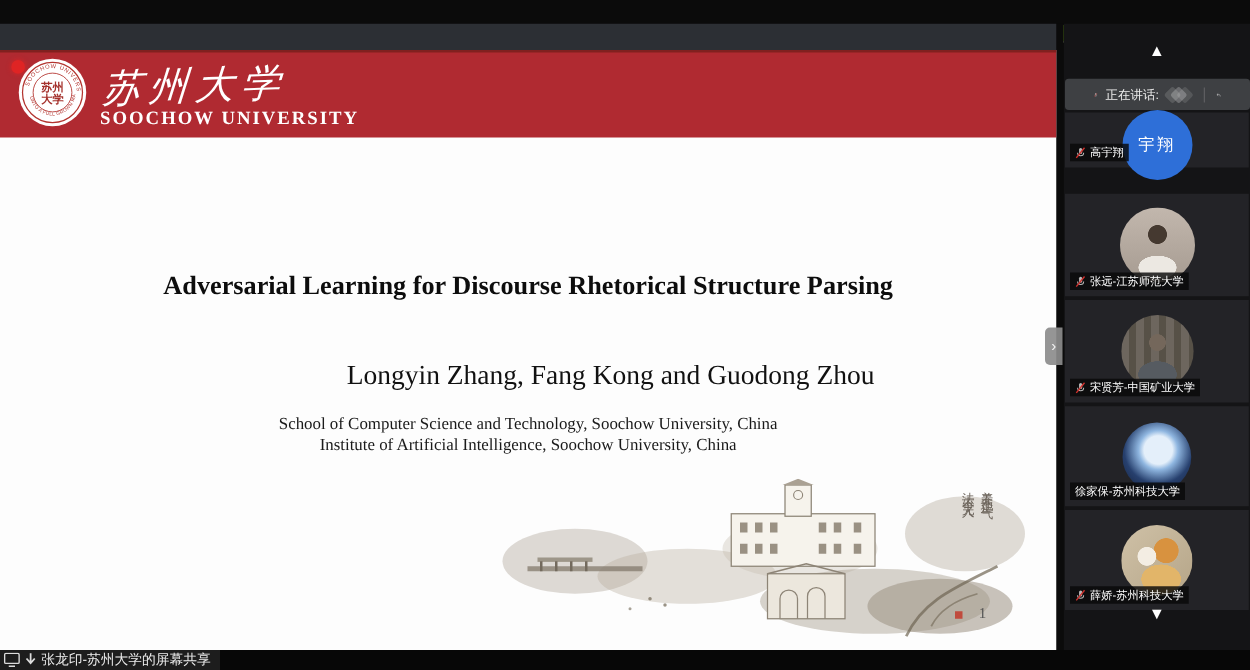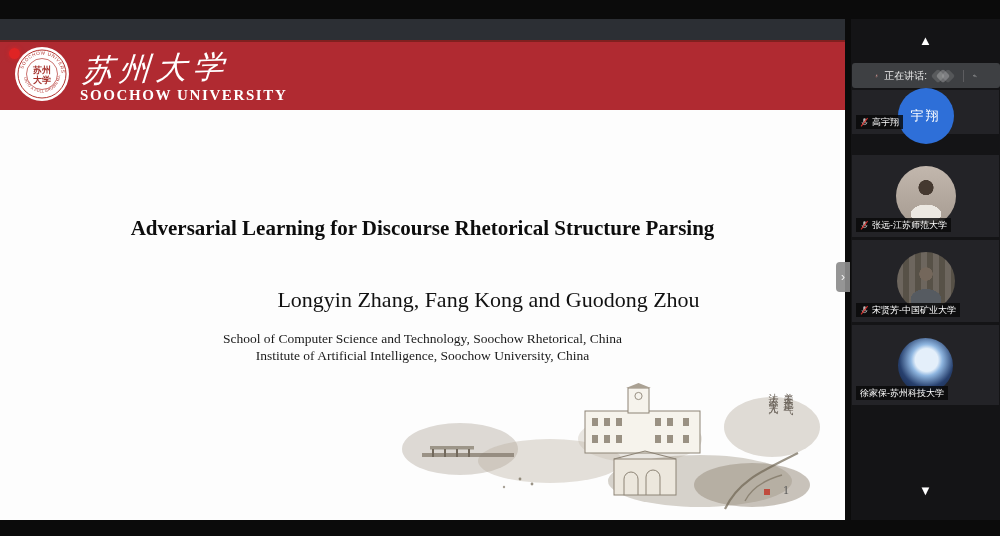--- a/index.html
+++ b/index.html
@@ -134,21 +134,21 @@
           <text x="28" y="36.5" text-anchor="middle" font-size="9" fill="#a5322d" font-weight="bold">大学</text>
         </svg>
         <div class="red-dot"></div>
         <div class="uni-cn">苏州大学</div>
         <div class="uni-en">SOOCHOW UNIVERSITY</div>
       </div>
 
       <div class="slide-title">Adversarial Learning for Discourse Rhetorical Structure Parsing</div>
       <div class="authors">Longyin Zhang, Fang Kong and Guodong Zhou</div>
       <div class="affil affil-1">Institute of Artificial Intelligence, Soochow University, China</div>
-      <div class="affil affil-2">School of Computer Science and Technology, Soochow Rhetorical, China</div>
+      <div class="affil affil-2">School of Computer Science and Technology, Soochow University, China</div>
 
       <svg class="watermark" viewBox="0 0 425 130">
         <ellipse cx="60" cy="66" rx="58" ry="26" fill="#aca295" opacity="0.40"></ellipse>
         <ellipse cx="150" cy="78" rx="72" ry="22" fill="#b7ad9f" opacity="0.38"></ellipse>
         <ellipse cx="240" cy="56" rx="62" ry="24" fill="#c0b7a9" opacity="0.32"></ellipse>
         <ellipse cx="300" cy="98" rx="92" ry="26" fill="#a79d8e" opacity="0.45"></ellipse>
         <ellipse cx="372" cy="44" rx="48" ry="30" fill="#b2a899" opacity="0.40"></ellipse>
 
         <rect x="22" y="70" width="92" height="4" fill="#837a6c" opacity="0.75"></rect>
         <rect x="30" y="63" width="44" height="3.5" fill="#8d8476" opacity="0.8"></rect>
@@ -259,18 +259,41 @@
       </div>
     </div>
 
     <div class="tile tile-4">
       <div class="av av4"></div>
       <div class="name-tag">
         <span>徐家保-苏州科技大学</span>
       </div>
     </div>
 
+    <div class="tile tile-5">
+      <div class="av av5"></div>
+      <div class="name-tag">
+        <svg class="icon-svg" width="9" height="11" viewBox="0 0 13 14">
+          <rect x="4.7" y="1" width="3.6" height="7" rx="1.8" fill="#b9b9b9"></rect>
+          <path d="M3 6.5 a3.5 3.5 0 0 0 7 0" fill="none" stroke="#b9b9b9" stroke-width="1.2"></path>
+          <line x1="1.5" y1="12.5" x2="11" y2="0.8" stroke="#d2322e" stroke-width="1.6"></line>
+        </svg>
+        <span>薛娇-苏州科技大学</span>
+      </div>
+    </div>
 
     <div class="scroll-btn scroll-down">▼</div>
   </div>
 
+  <div class="bottombar">
+    <div class="share-pill">
+      <svg class="icon-svg" width="13" height="12" viewBox="0 0 13 12">
+        <rect x="0.7" y="0.7" width="11.6" height="8" rx="1" fill="none" stroke="#dcdcdc" stroke-width="1.1"></rect>
+        <line x1="4" y1="11" x2="9" y2="11" stroke="#dcdcdc" stroke-width="1.1"></line>
+      </svg>
+      <svg class="icon-svg" width="9" height="12" viewBox="0 0 9 12">
+        <path d="M4.5 0.5 V7.5 M1.2 4.8 L4.5 8.5 L7.8 4.8" fill="none" stroke="#dcdcdc" stroke-width="1.4"></path>
+      </svg>
+      <span class="share-label">张龙印-苏州大学的屏幕共享</span>
+    </div>
+  </div>
 
 </div>
 
 </body></html>

